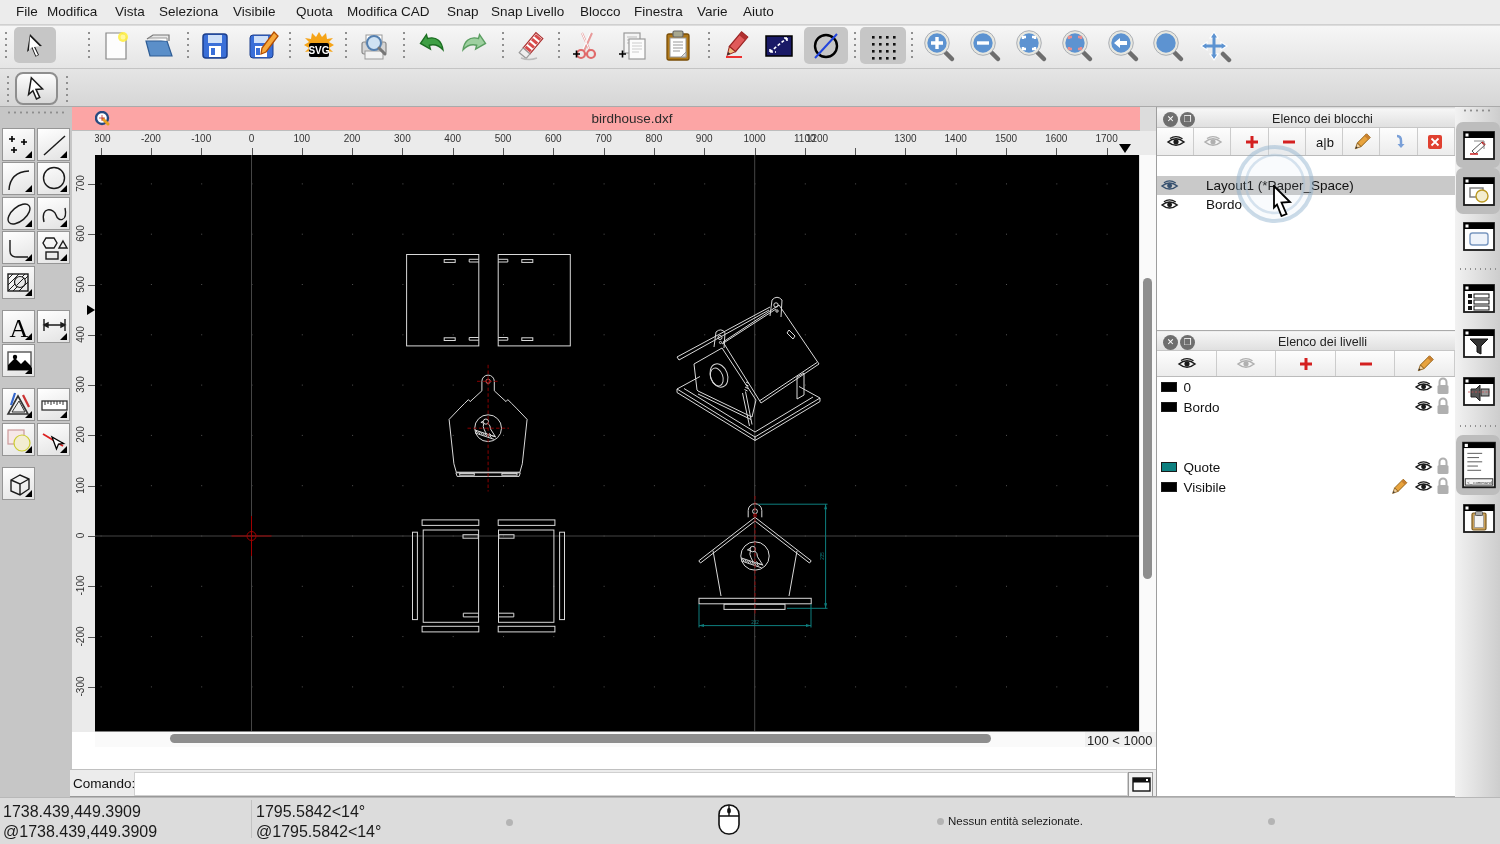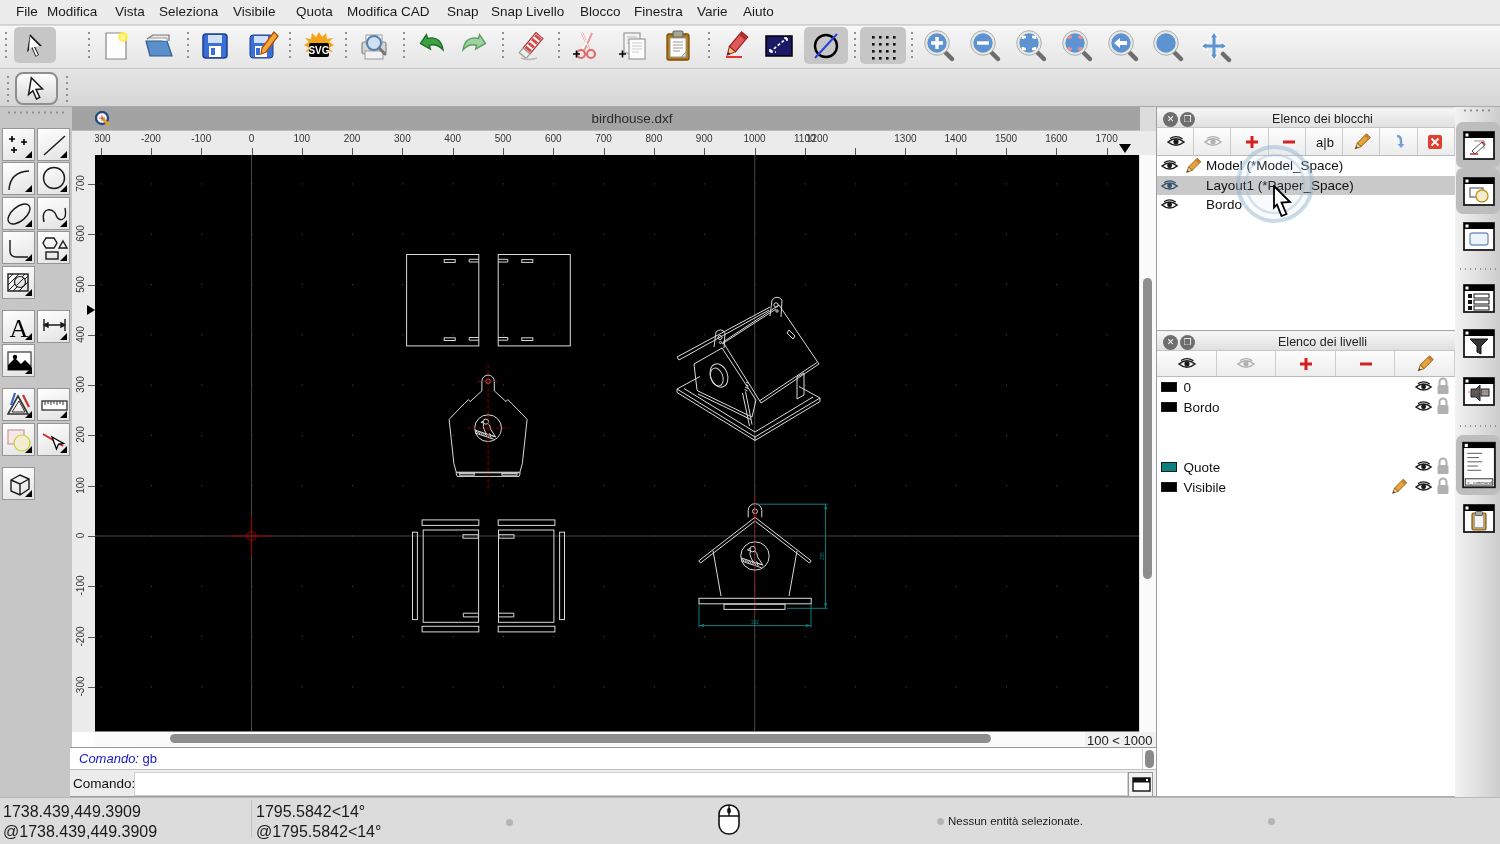--- a/index.html
+++ b/index.html
@@ -7,21 +7,21 @@
 .menubar { position:absolute; left:0; top:0; width:1500px; height:25px; background:#ececec; border-bottom:1px solid #d0d0d0; }
 .mi { position:absolute; top:4px; font-size:13.5px; color:#1a1a1a; }
 .toolbar { position:absolute; left:0; top:26px; width:1500px; height:81px; background:linear-gradient(#f6f6f6,#d6d6d6); border-bottom:1px solid #aaa; }
 .tbsel { position:absolute; background:#c6c6c6; border-radius:5px; }
 .vdots { position:absolute; width:2px; background-image:radial-gradient(circle, #909090 0.9px, transparent 1px); background-size:2px 6px; }
 .toolbar2sep { position:absolute; left:0; top:42px; width:1500px; height:1px; background:#c4c4c4; }
 .arrbtn { position:absolute; left:15px; top:46px; width:43px; height:33px; background:linear-gradient(#fdfdfd,#d8d8d8); border:2.5px solid #8e8e8e; border-radius:8px; }
 .palette { position:absolute; left:0; top:107px; width:72px; height:690px; background:#c6c6c6; }
 .palhandle { position:absolute; left:6px; top:4px; width:60px; height:3px; background-image:radial-gradient(circle,#8e8e8e 1px,transparent 1.2px); background-size:6px 3px; }
 .palbtn { position:absolute; width:33px; height:33px; background:linear-gradient(160deg,#ffffff,#e2e2e2); border:1px solid #969696; }
-.titlebar { position:absolute; left:72px; top:107px; width:1068px; height:24px; background:#a3a3a3; border-bottom:1px solid #bdbdbd; }
+.titlebar { position:absolute; left:72px; top:107px; width:1068px; height:24px; background:#fca5a5; border-bottom:1px solid #bdbdbd; }
 .title { position:absolute; left:430px; top:4px; width:260px; text-align:center; font-size:13.5px; color:#2a2a2a; }
 .hruler { position:absolute; left:95px; top:131px; width:1061px; height:24px; background:#ebebeb; }
 .hrl { position:absolute; top:2px; width:50px; text-align:center; font-size:10px; color:#333; }
 .hrt { position:absolute; top:16.5px; width:1px; height:7.5px; background:#555; }
 .hrm { position:absolute; left:1024px; top:13px; width:0; height:0; border-left:6.5px solid transparent; border-right:6.5px solid transparent; border-top:9px solid #000; }
 .vruler { position:absolute; left:72px; top:131px; width:23px; height:600.5px; background:#ebebeb; }
 .vrl { position:absolute; left:-17px; top:0; width:50px; text-align:center; font-size:10px; color:#333; transform:rotate(-90deg); }
 .vrt { position:absolute; left:16px; width:7px; height:1px; background:#555; }
 .vrm { position:absolute; left:15px; top:174px; width:0; height:0; border-top:5px solid transparent; border-bottom:5px solid transparent; border-left:8px solid #000; }
 #canvas { position:absolute; left:95px; top:155px; }
@@ -526,26 +526,20 @@
 <text x="824" y="556" font-size="4.6" text-anchor="middle" font-family="Liberation Sans" transform="rotate(-90 824 556)">235</text>
 </g>
 </svg>
 <div class="vscroll">
       <div class="vthumb"></div>
     </div>
 <div class="hscroll">
       <div class="hthumb"></div>
     </div>
 <div class="glabel">100 &lt; 1000&nbsp;</div>
-<div class="cmdhist">
-      <span class="t"><i>Comando:</i> gb</span>
-      <div class="histsb">
-        <div class="histthumb"></div>
-      </div>
-    </div>
 <div class="cmdrow">
       <span class="lbl">Comando:</span>
       <div class="cmdinput"></div>
       <div class="cmdbtn">
         <svg width="19" height="15" viewBox="0 0 19 15" style="position:absolute;left:2.5px;top:4px">
           <rect x="1" y="1" width="17" height="13" fill="#fff" stroke="#111" stroke-width="1.4"></rect>
           <rect x="1" y="1" width="17" height="4.5" fill="#111"></rect>
           <rect x="14" y="2" width="2" height="2" fill="#fff"></rect>
         </svg>
       </div>
@@ -600,38 +594,20 @@
             <path d="M-1 7 L0 9.5 L1 7 Z" fill="#333"></path>
             <rect x="-2.6" y="-9" width="5.2" height="3" fill="#c88030"></rect>
           </g>
           <path d="M240 8 q4 0 4 5 l0 4" stroke="#7aa0d8" stroke-width="2.5" fill="none"></path>
           <path d="M244 20 l-3.5 -4 h7 Z" fill="#7aa0d8"></path>
           <rect x="271" y="7" width="14" height="14" rx="2" fill="#e04030"></rect>
           <path d="M274.5 10.5 l7 7 M281.5 10.5 l-7 7" stroke="#fff" stroke-width="1.8"></path>
         </svg></div>
     </div>
 <div class="plist" style="left:1157px;top:156px;width:298px;height:174.5px">
-      <div style="position:absolute;left:0;top:0px;width:298px;height:19.6px;">
-<svg width="20" height="20" style="position:absolute;left:3px;top:0">
-          <g transform="translate(2,10) scale(0.95)" stroke="#1a1a1a" fill="none">
-            <path d="M0 0 Q8 -6.5 16 0 Q8 6.5 0 0 Z" stroke-width="1.6"></path>
-            <circle cx="8" cy="-0.2" r="2.6" fill="#1a1a1a" stroke="none"></circle>
-            <path d="M2 -3.5 Q8 -7.5 14.5 -3.2" stroke-width="1.3"></path>
-          </g>
-        </svg>
-        <svg width="20" height="20" style="position:absolute;left:26px;top:0">
-          <g transform="translate(10,10) scale(0.95) rotate(45)">
-            <rect x="-2.6" y="-9" width="5.2" height="13" fill="#e8a33d" stroke="#8a5a10" stroke-width="0.9"></rect>
-            <path d="M-2.6 4 L0 9.5 L2.6 4 Z" fill="#f0d0a0" stroke="#8a5a10" stroke-width="0.8"></path>
-            <path d="M-1 7 L0 9.5 L1 7 Z" fill="#333"></path>
-            <rect x="-2.6" y="-9" width="5.2" height="3" fill="#c88030"></rect>
-          </g>
-        </svg>
-<span style="position:absolute;left:49px;top:2px;font-size:13.5px;color:#111">Model (*Model_Space)</span>
-      </div>
       <div style="position:absolute;left:0;top:19.6px;width:298px;height:19.6px;background:#c9c9c9;">
 <svg width="20" height="20" style="position:absolute;left:3px;top:0">
           <g transform="translate(2,10) scale(0.95)" stroke="#36506e" fill="none">
             <path d="M0 0 Q8 -6.5 16 0 Q8 6.5 0 0 Z" stroke-width="1.6"></path>
             <circle cx="8" cy="-0.2" r="2.6" fill="#36506e" stroke="none"></circle>
             <path d="M2 -3.5 Q8 -7.5 14.5 -3.2" stroke-width="1.3"></path>
           </g>
         </svg>
 <span style="position:absolute;left:49px;top:2px;font-size:13.5px;color:#111">Layout1 (*Paper_Space)</span>
       </div>

